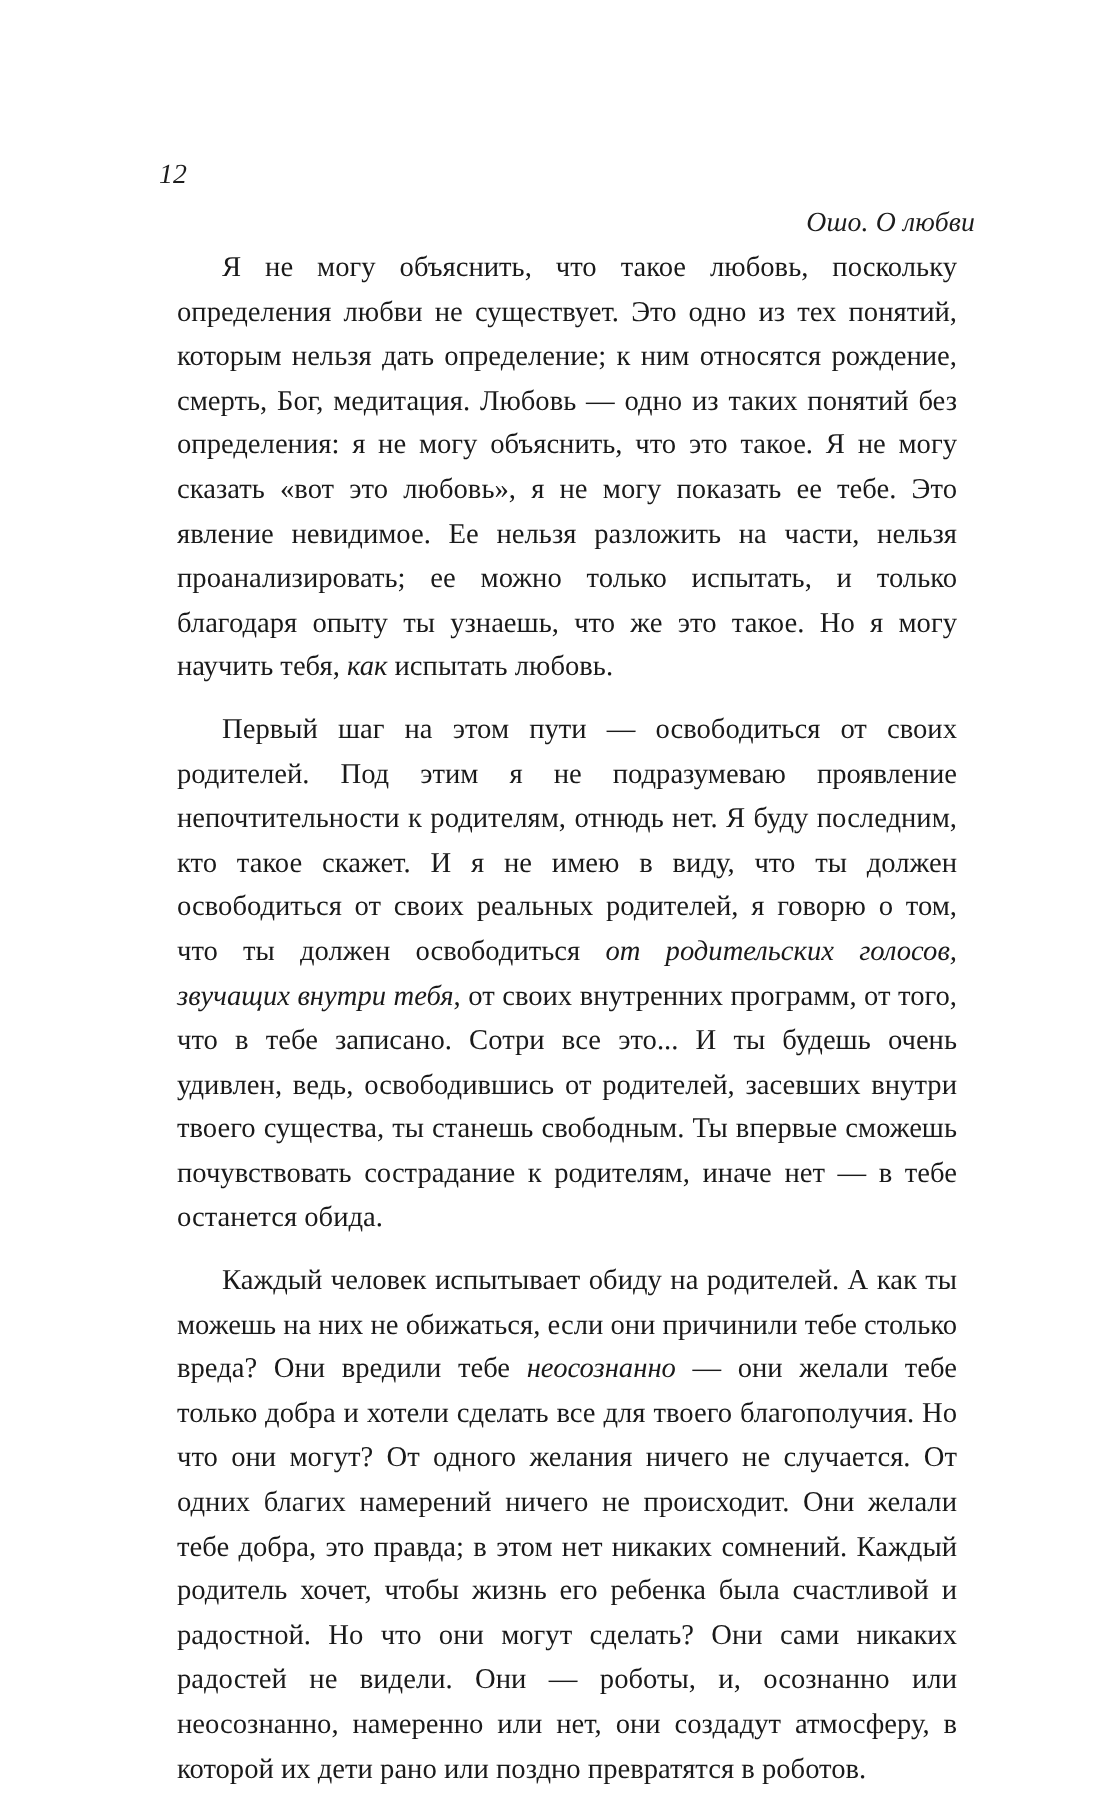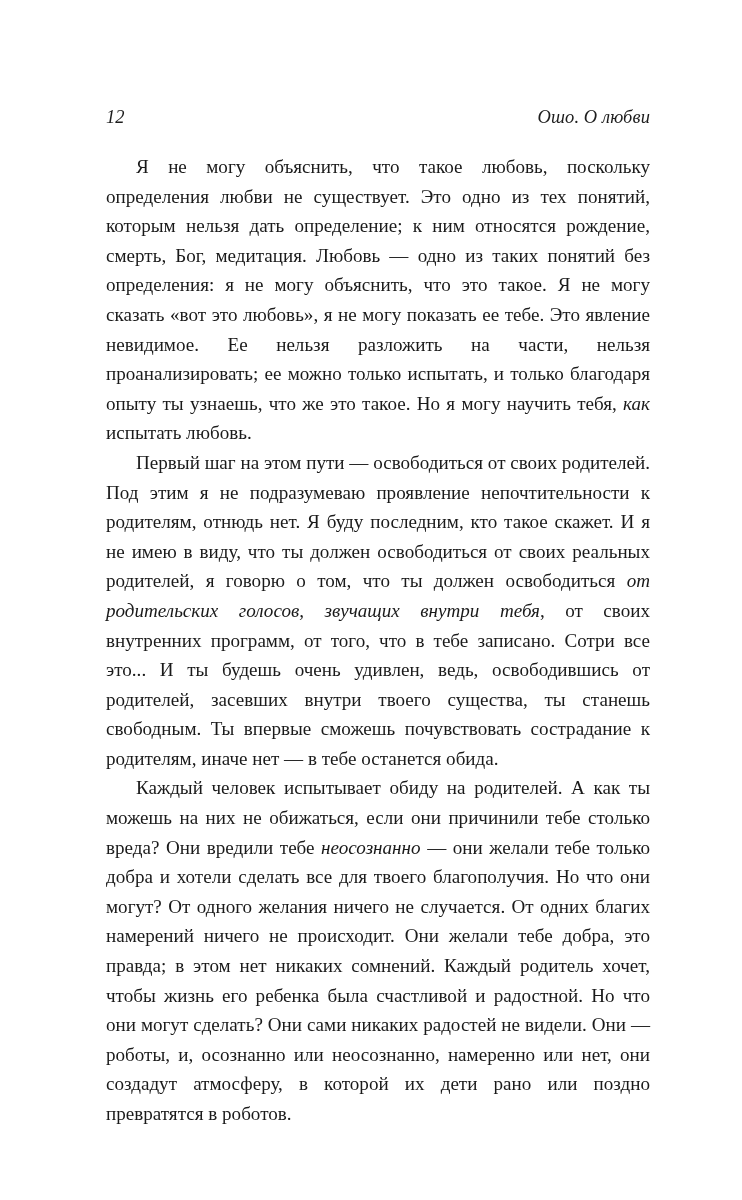--- a/index.html
+++ b/index.html
@@ -40,38 +40,39 @@
   .folio {
     font-style: italic;
     font-size: 18.5px;
     white-space: nowrap;
   }
 
   .book-title {
     font-style: italic;
     font-size: 18.5px;
     white-space: nowrap;
+    margin-top: 32px;
   }
 
   
   .text-column {
     position: absolute;
     left: 106px;
     top: 152px;
     width: 544px;
     font-size: 19.1px;
     line-height: 29.6px;
     text-align: justify;
     text-justify: inter-word;
     hyphens: none;
     color: #1a1a1a;
   }
 
   .text-column p {
-    margin: 0;
+    margin: 12px;
     text-indent: 30px;
     text-align: justify;
   }
 
   .text-column p:last-child {
     text-align-last: left;
   }
 
   .text-column p em,
   .text-column .em {

